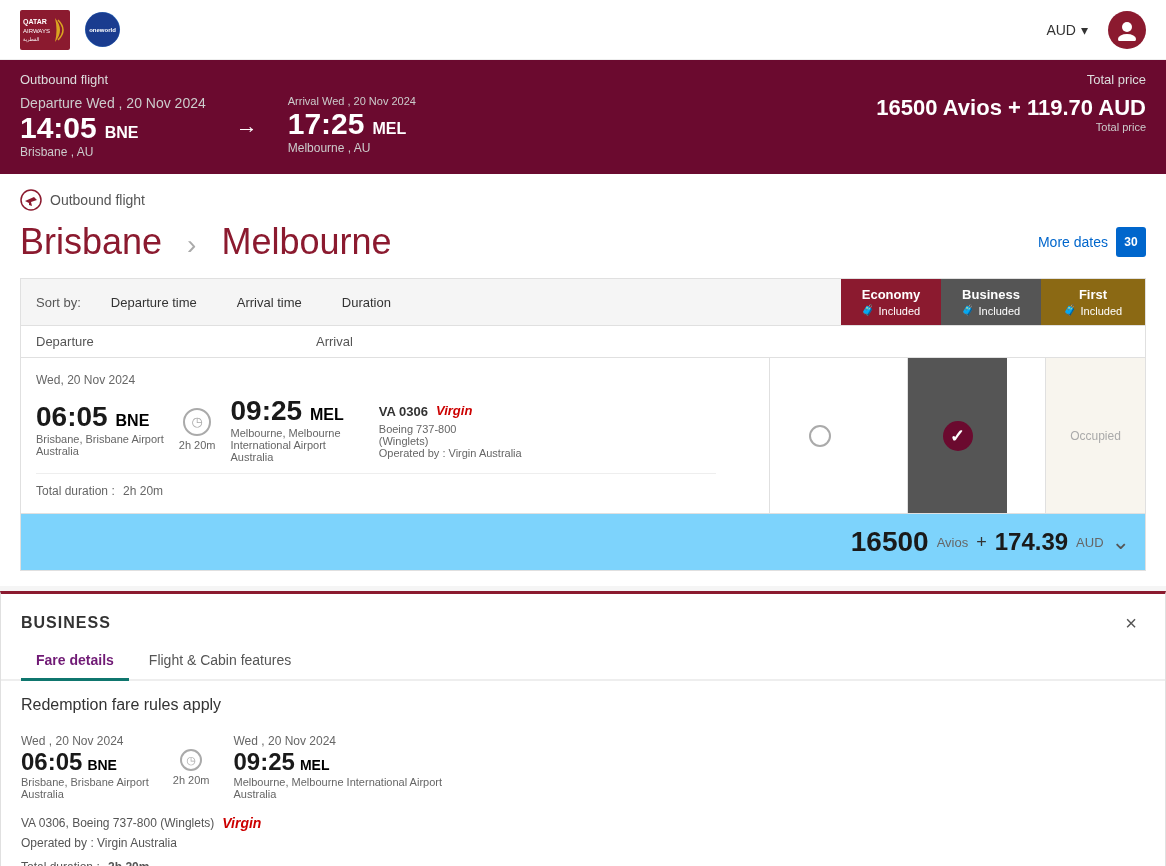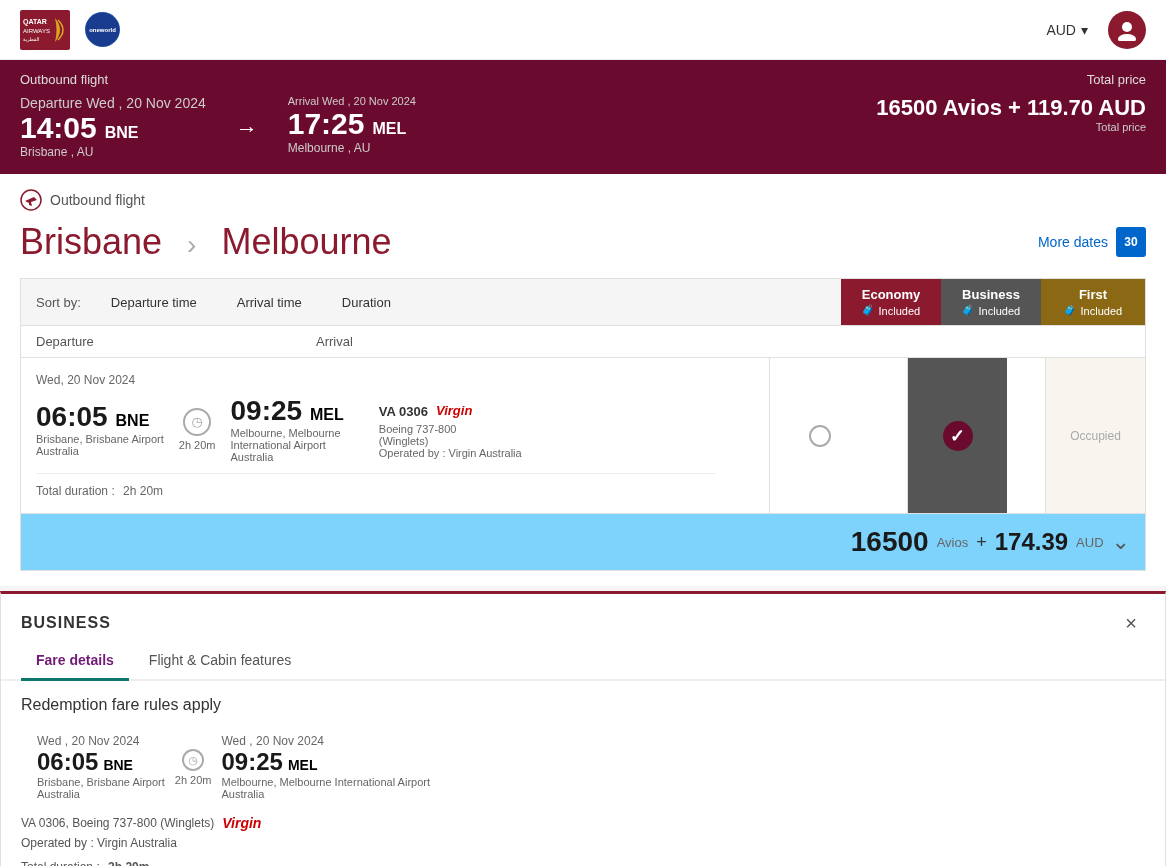--- a/index.html
+++ b/index.html
@@ -349,21 +349,21 @@
     <button class="close-btn">×</button>
   </div>
 
   <div style="display:flex; border-bottom:2px solid #eee; padding:0 20px; margin-top:-10px;">
     <div style="padding:10px 15px; font-size:14px; color:#701a75; border-bottom:3px solid #0f766e; margin-bottom:-2px; font-weight:bold; cursor:pointer;">Fare details</div>
     <div style="padding:10px 20px; font-size:14px; color:#555; cursor:pointer;">Flight &amp; Cabin features</div>
   </div>
 
   <div style="padding:15px 20px; font-size:16px; color:#333;">Redemption fare rules apply</div>
 
-  <div style="padding:5px 20px 10px 36px; display:flex; align-items:flex-start; gap:10px;">
+  <div style="padding:5px 20px 10px 20px; display:flex; align-items:flex-start; gap:24px;">
     <div>
       <div style="font-size:12px; color:#666;">Wed , 20 Nov 2024</div>
       <div style="display:flex; align-items:baseline; gap:5px;">
         <span style="font-size:24px; font-weight:bold; color:#1a1a1a;">06:05</span>
         <span style="font-size:14px; font-weight:bold;">BNE</span>
       </div>
       <div style="font-size:11px; color:#666;">Brisbane, Brisbane Airport</div>
       <div style="font-size:11px; color:#666;">Australia</div>
     </div>
     <div style="display:flex; flex-direction:column; align-items:center; gap:3px; margin-top:15px;">

